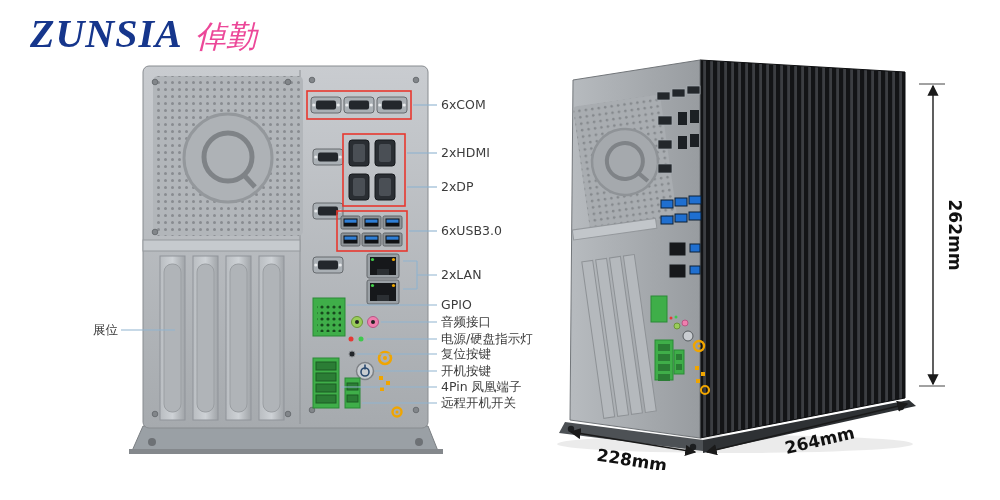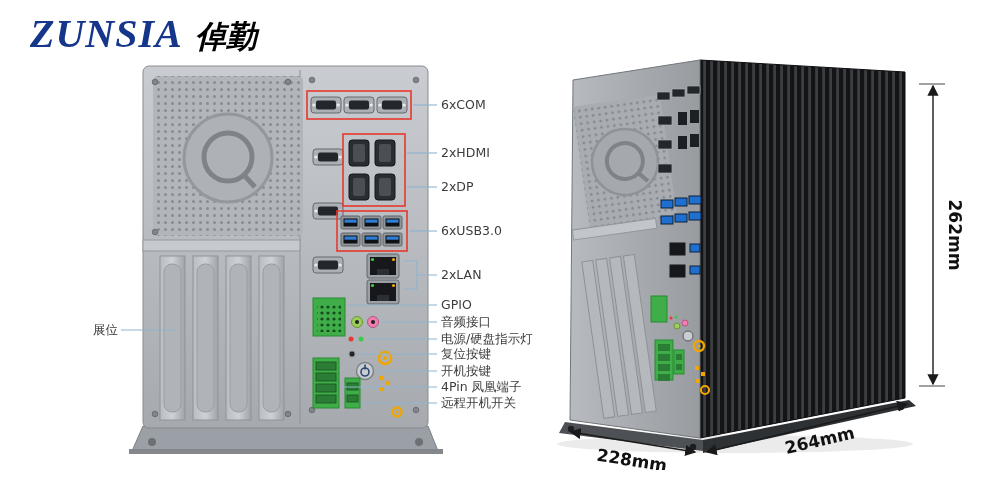--- a/index.html
+++ b/index.html
@@ -1,21 +1,21 @@
 <!DOCTYPE html>
 <html><head>
 <meta charset="utf-8">
 <style>
   html,body{margin:0;padding:0;background:#ffffff;}
   .stage{position:relative;width:1000px;height:500px;background:#ffffff;overflow:hidden;
          font-family:"DejaVu Sans","Liberation Sans",sans-serif;border-radius:19px;}
   .logo{position:absolute;left:30px;top:14px;display:flex;align-items:baseline;gap:12px;}
   .logo-en{font-family:"Liberation Serif","DejaVu Serif",serif;font-style:italic;font-weight:bold;
            font-size:40px;color:#16368c;letter-spacing:1px;line-height:1;}
-  .logo-cn{font-weight:bold;font-style:italic;font-size:31px;color:#000000;line-height:1;text-align:center;}
+  .logo-cn{font-weight:normal;font-style:italic;font-size:31px;color:#ec4899;line-height:1;text-align:center;}
   .front-svg{position:absolute;left:85px;top:58px;}
   .side-svg{position:absolute;left:545px;top:50px;}
   .cl{font-size:12.5px;fill:#3c3c3c;}
   .dim{font-size:17px;font-weight:bold;fill:#111;}
   .hl{fill:none;stroke:#e8382f;stroke-width:1.6;}
   .ld{stroke:#8fb3cf;stroke-width:1.1;fill:none;}
 </style>
 </head>
 <body>
 

